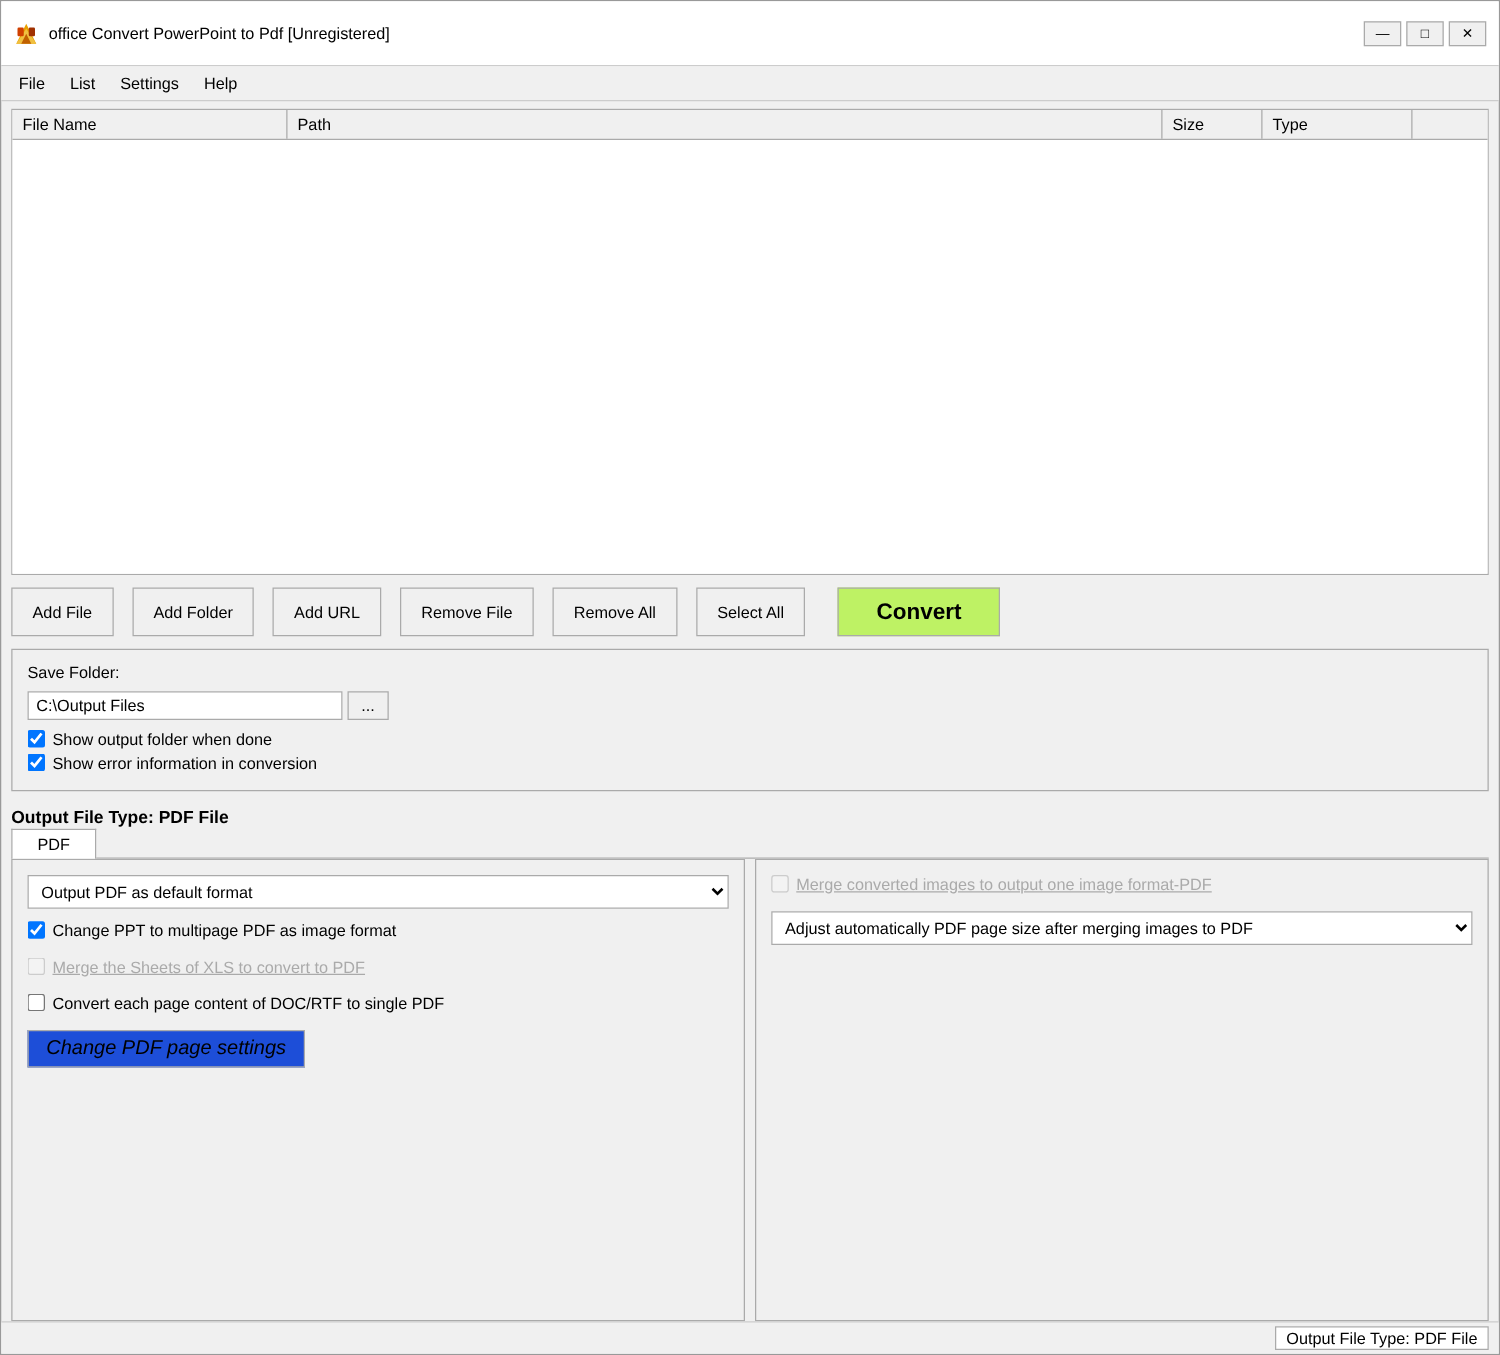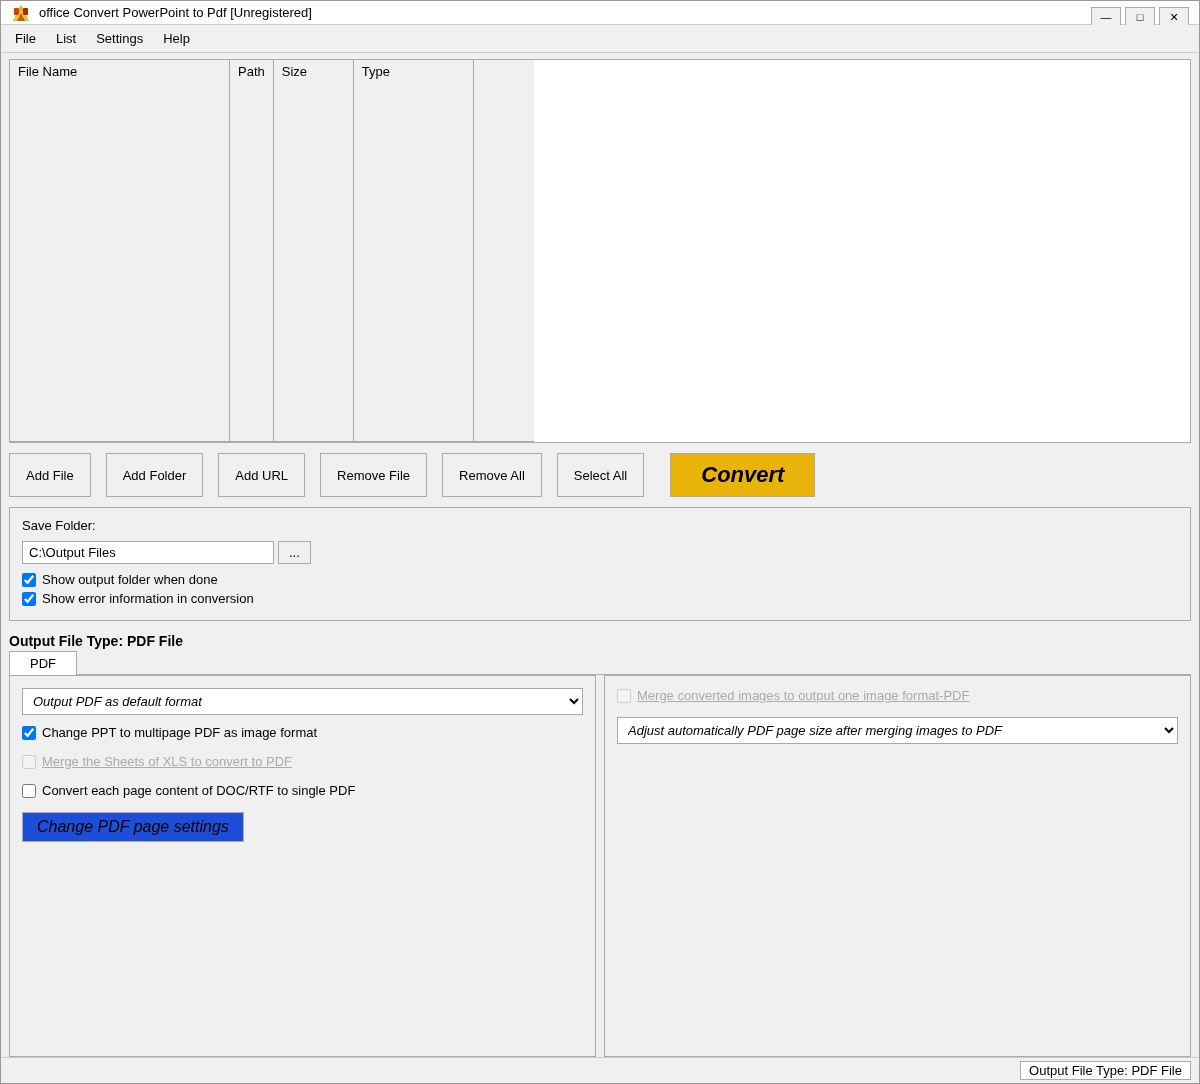--- a/index.html
+++ b/index.html
@@ -15,24 +15,25 @@
       width: 1200px;
       height: 1084px;
       background: #f0f0f0;
       border: 1px solid #999;
       display: flex;
       flex-direction: column;
     }
     .title-bar {
       background: #fff;
       display: flex;
+      align-items: center;
       justify-content: space-between;
       padding: 6px 10px;
       border-bottom: 1px solid #ccc;
-      height: 24px;
+      height: 52px;
       flex-shrink: 0;
     }
     .title-bar-left {
       display: flex;
       align-items: center;
       gap: 8px;
     }
     .app-icon {
       width: 20px;
       height: 20px;
@@ -69,21 +70,21 @@
       padding: 3px 10px;
       cursor: pointer;
       font-size: 13px;
     }
     .file-table-container {
       background: #fff;
       border: 1px solid #aaa;
       margin: 6px 8px;
       flex: 1;
       display: flex;
-      flex-direction: row;
+      flex-direction: column;
       min-height: 0;
       max-height: 400px;
     }
     .file-table-header {
       display: grid;
       grid-template-columns: 220px 1fr 80px 120px 60px;
       border-bottom: 1px solid #aaa;
       background: #f0f0f0;
       flex-shrink: 0;
     }
@@ -107,26 +108,25 @@
     .toolbar-btn {
       padding: 8px 16px;
       background: #f0f0f0;
       border: 1px solid #aaa;
       cursor: pointer;
       font-size: 13px;
       white-space: nowrap;
     }
     .toolbar-btn:not(:first-child) { margin-left: -1px; }
     .toolbar-btn.convert {
-      font-size: 22px;
+      font-size: 18px;
       font-weight: bold;
       padding: 8px 30px;
-      background: #eab308;
+      background: #bef264;
       margin-left: 10px;
-      font-style: italic;
     }
     .save-folder-section {
       margin: 6px 8px;
       border: 1px solid #aaa;
       padding: 10px 12px;
       background: #f0f0f0;
       flex-shrink: 0;
     }
     .save-folder-label {
       font-weight: normal;
@@ -216,21 +216,20 @@
       flex-direction: column;
       gap: 10px;
     }
     .select-dropdown {
       width: 100%;
       padding: 4px 6px;
       border: 1px solid #aaa;
       background: #fff;
       font-size: 13px;
       cursor: pointer;
-      font-style: italic;
     }
     .disabled-text {
       color: #aaa;
       font-size: 13px;
       text-decoration: underline;
     }
     .change-pdf-btn {
       padding: 5px 14px;
       background: #1d4ed8;
       border: 1px solid #aaa;

